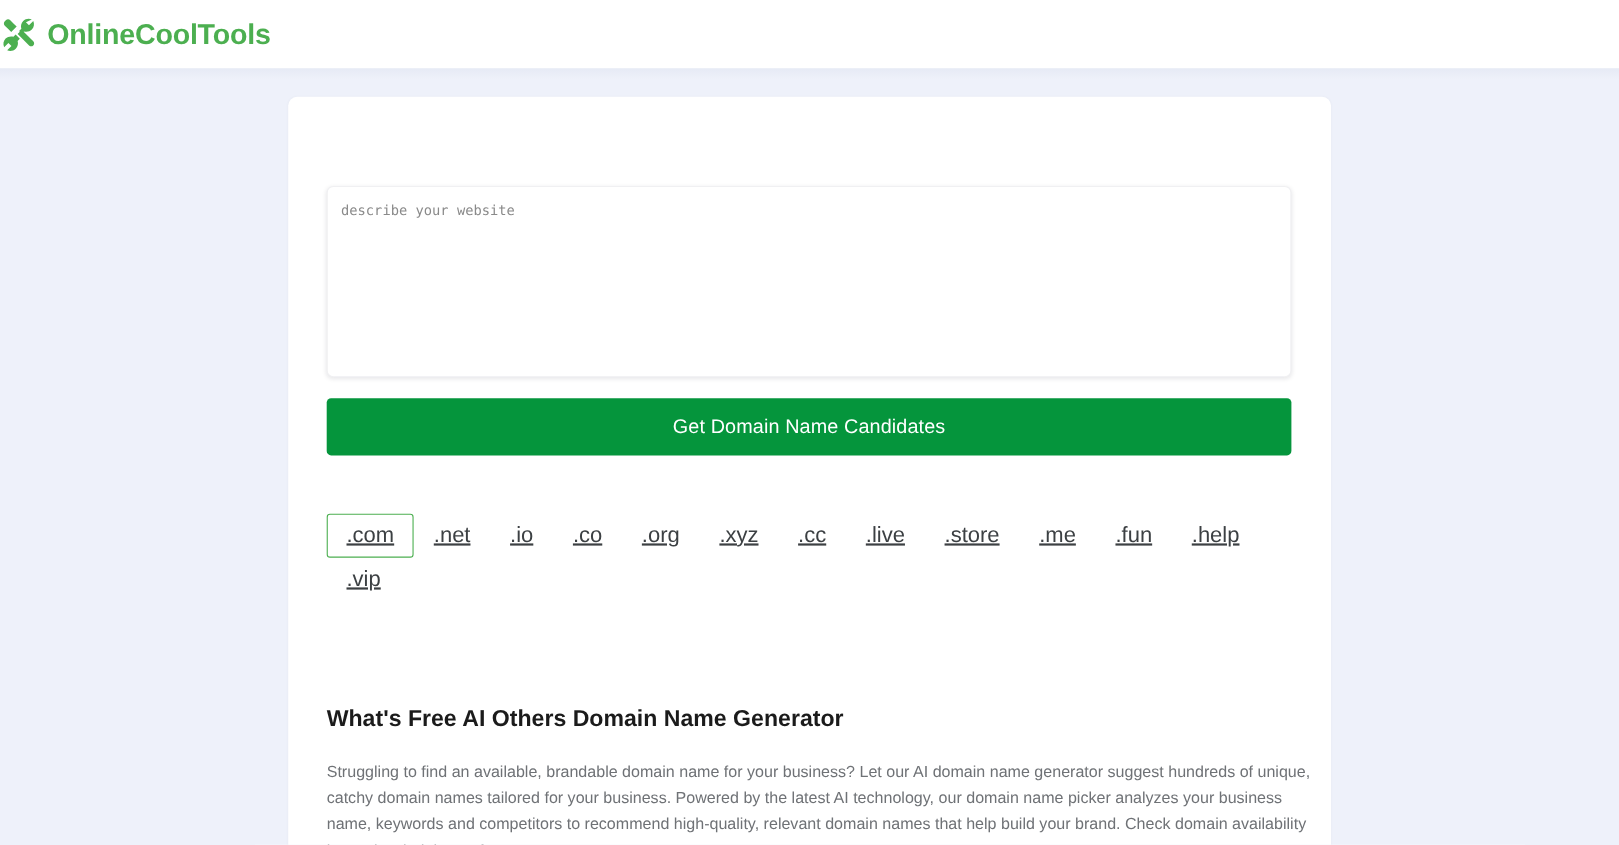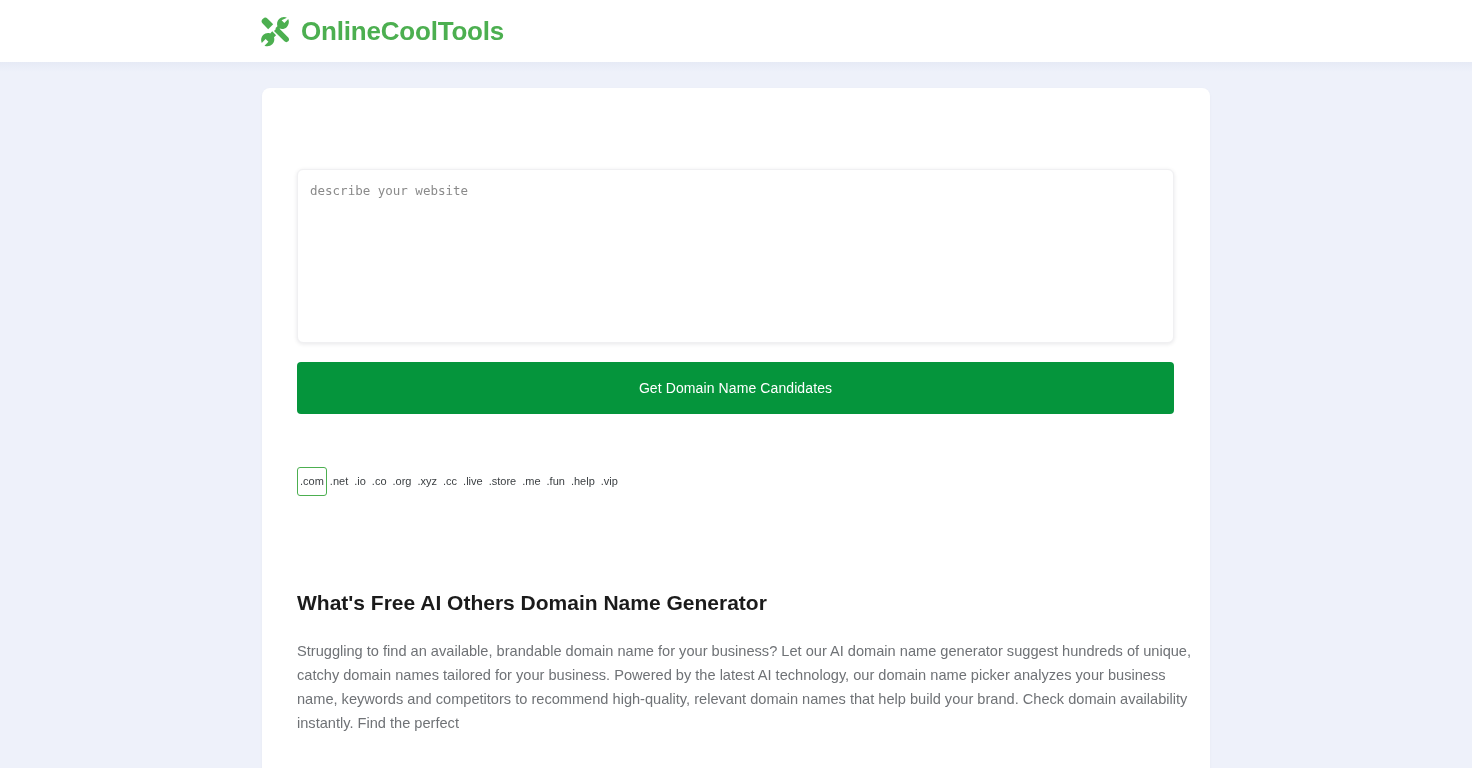--- a/index.html
+++ b/index.html
@@ -15,21 +15,20 @@
     font-family: "Liberation Sans", sans-serif;
     -webkit-font-smoothing: antialiased;
   }
 
   
   .site-header {
     height: 62px;
     background: #ffffff;
     display: flex;
     align-items: center;
-    padding-left: 258px;
     position: relative;
     z-index: 5;
   }
   .brand {
     display: flex;
     align-items: center;
     gap: 9px;
     text-decoration: none;
     cursor: pointer;
   }
@@ -122,43 +121,44 @@
   .submit-btn {
     display: block;
     width: 877px;
     height: 52px;
     margin-top: 19px;
     background: #05953c;
     border: none;
     border-radius: 4px;
     color: #ffffff;
     font-family: "Liberation Sans", sans-serif;
-    font-size: 14px;
+    font-size: 18px;
     cursor: pointer;
     letter-spacing: 0.1px;
   }
 
   
   .tld-row {
     margin-top: 53px;
     display: flex;
     align-items: center;
     flex-wrap: wrap;
   }
   .tld-chip {
-    font-size: 11px;
+    font-size: 20px;
     color: #3c4043;
-    padding: 7px 2px;
+    padding: 7px 17px;
     border: 1px solid transparent;
     border-radius: 3px;
     background: transparent;
     cursor: pointer;
     font-family: "Liberation Sans", sans-serif;
     line-height: 1.2;
     white-space: nowrap;
+    text-decoration: underline;
   }
   .tld-chip.selected {
     border-color: #4caf50;
     background: #ffffff;
     color: #3c4043;
   }
 
   
   .article {
     margin-top: 93px;

